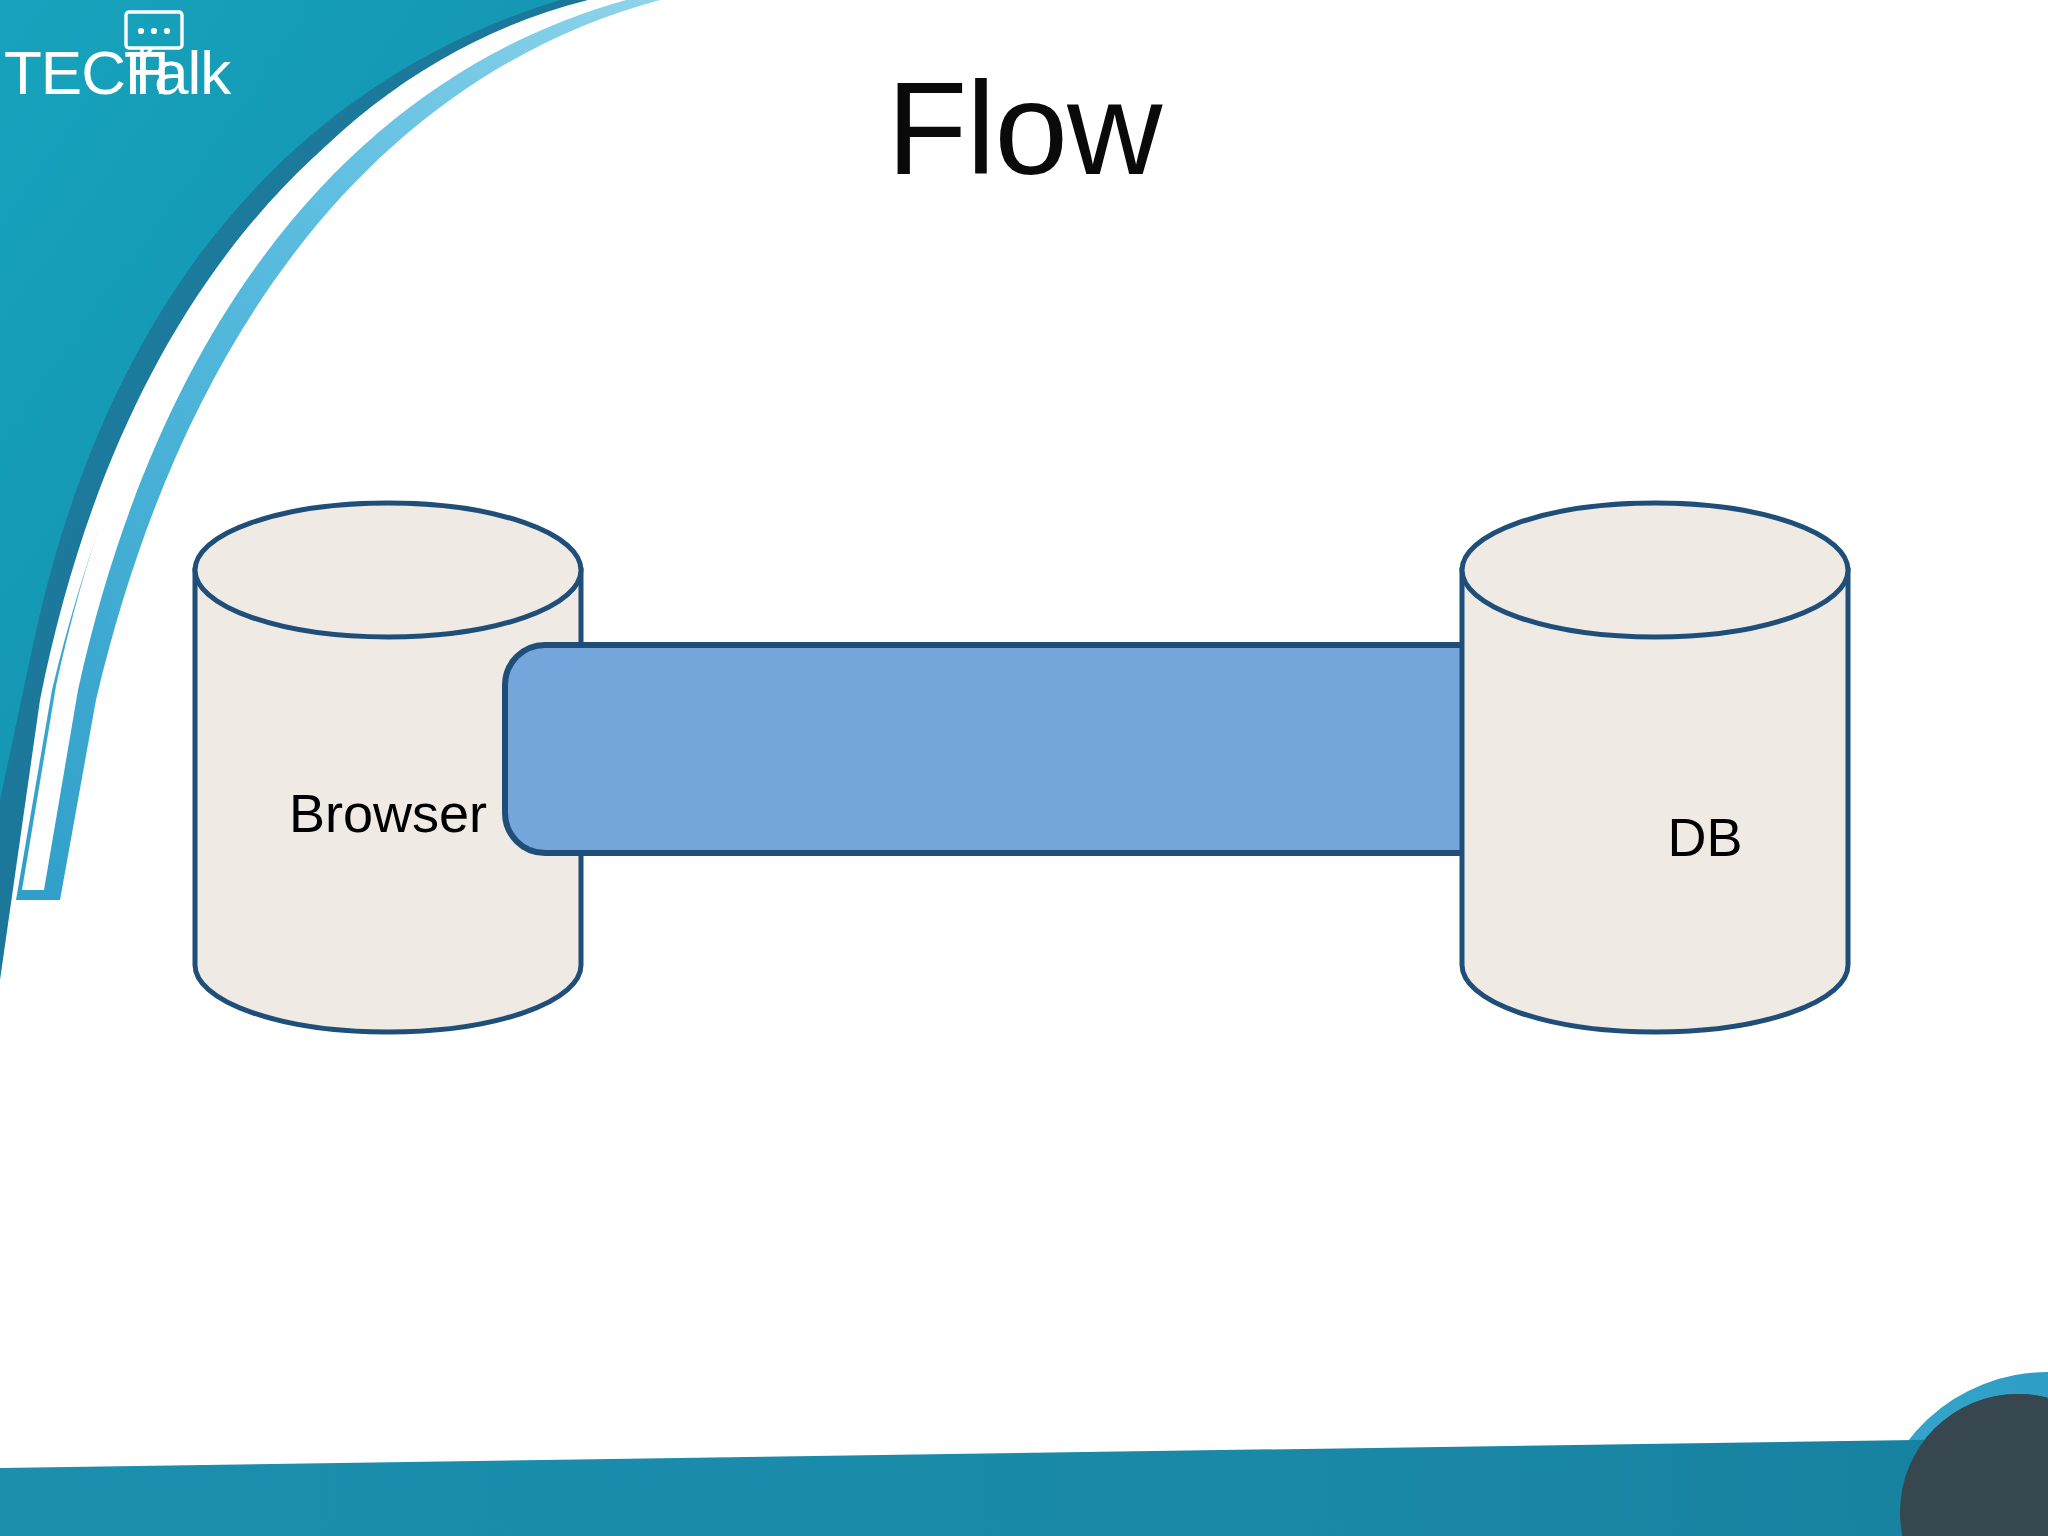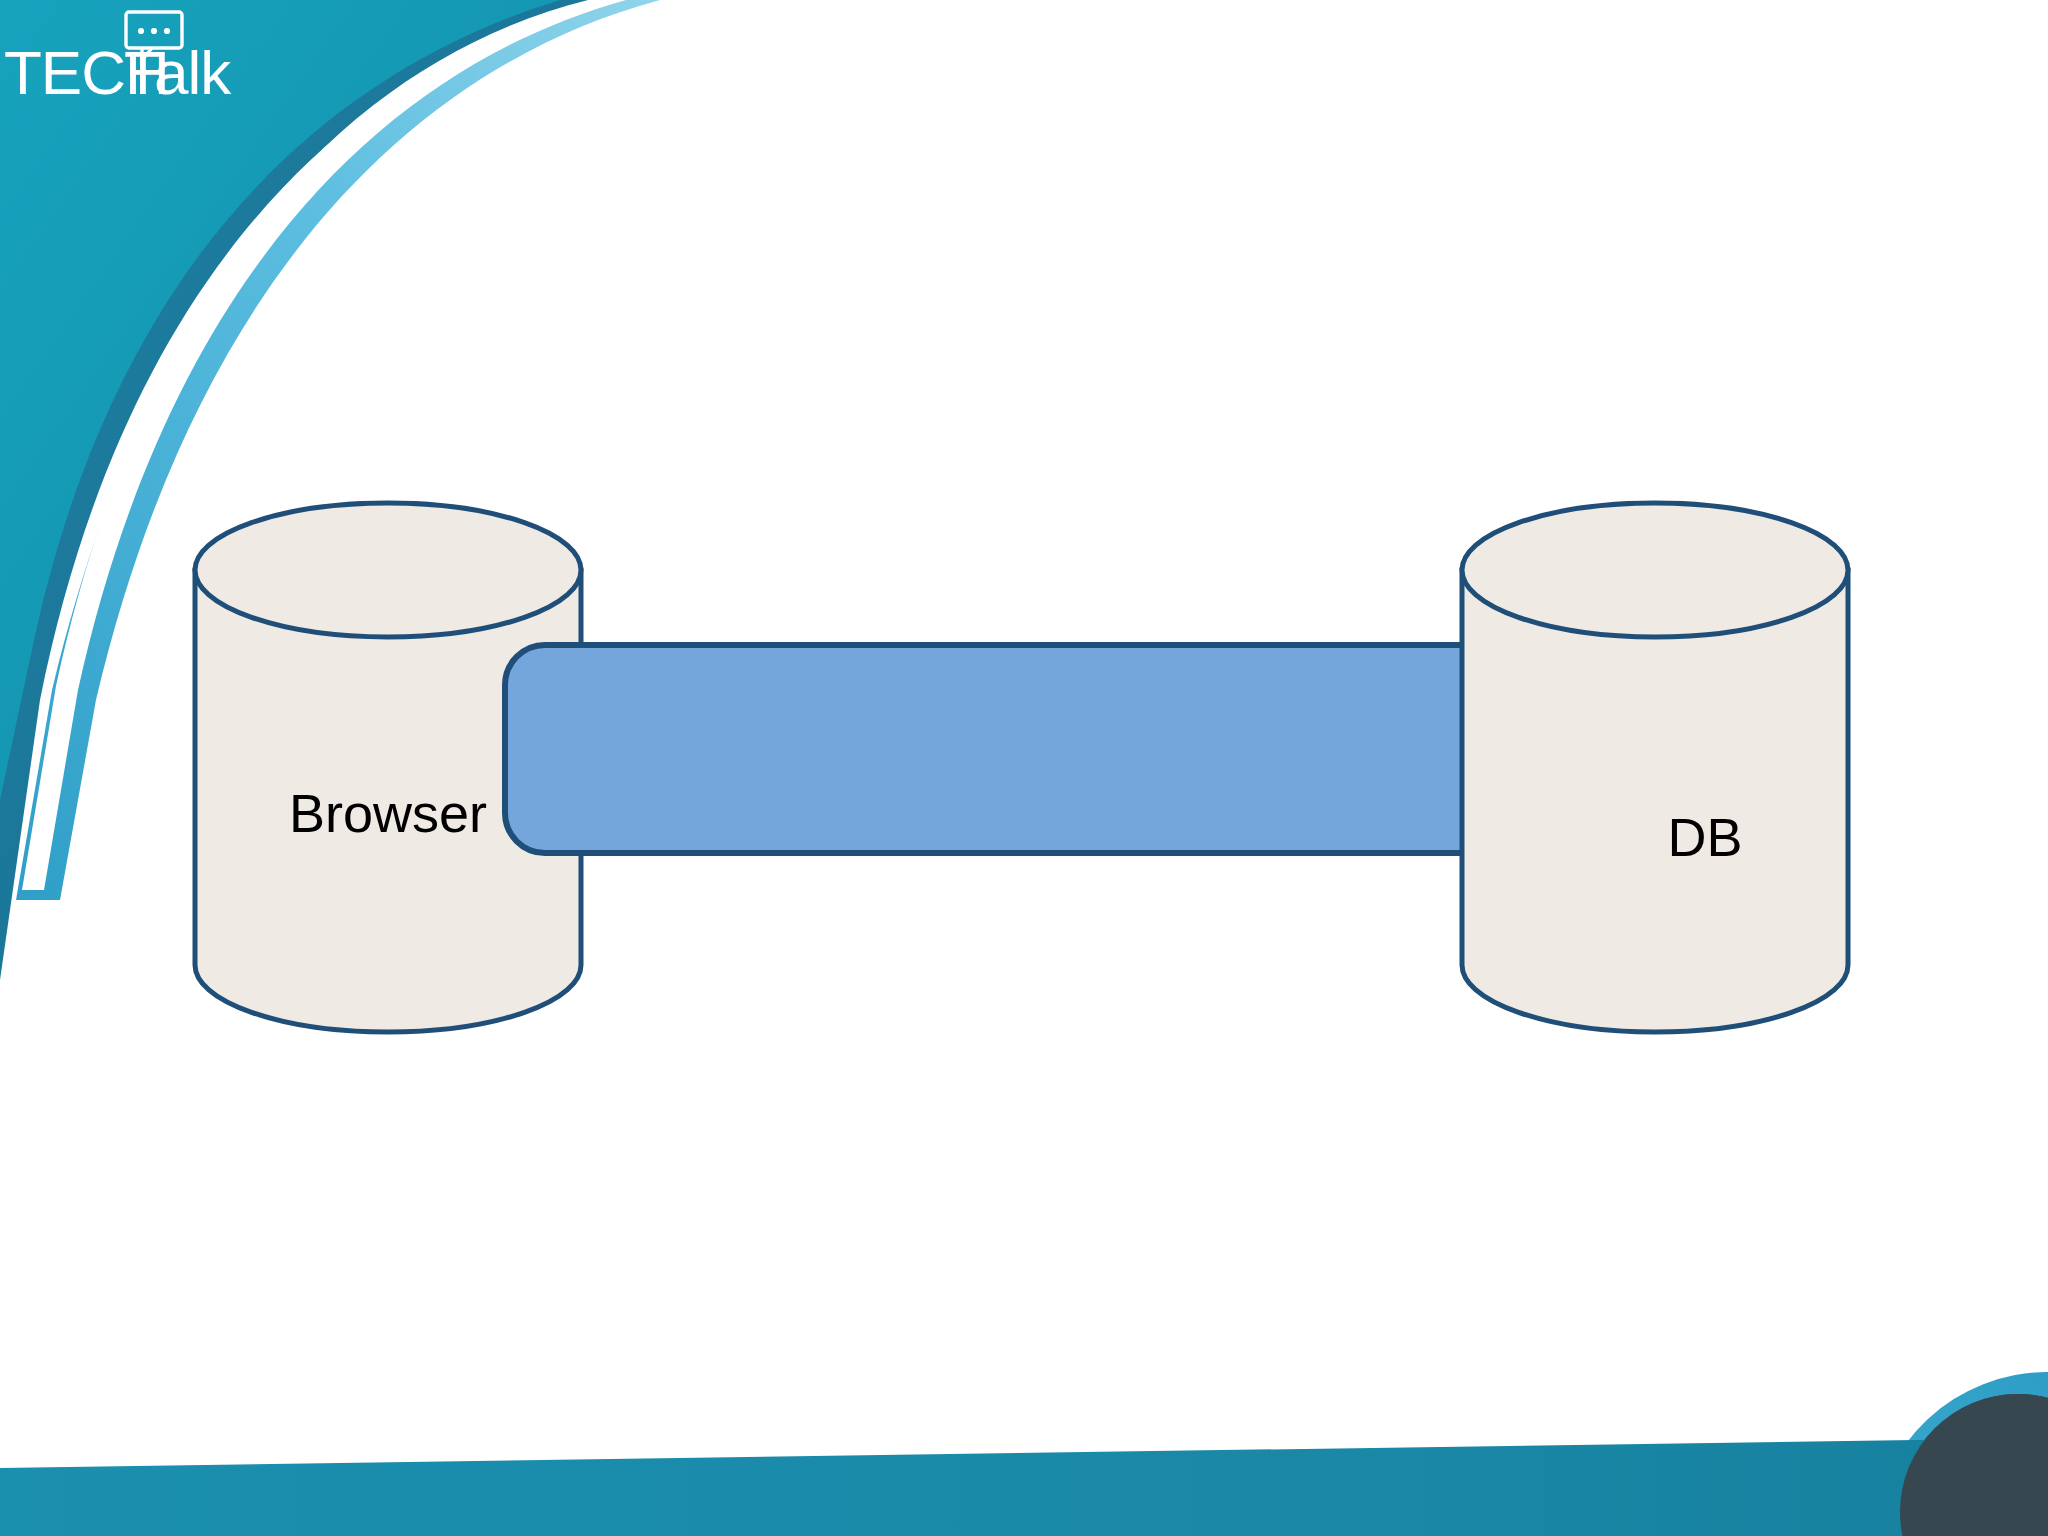--- a/index.html
+++ b/index.html
@@ -182,20 +182,21 @@
         <circle cx="152" cy="23" r="3.1"></circle>
         <circle cx="165" cy="23" r="3.1"></circle>
       </g>
 
       <text x="2" y="86" font-family="'Liberation Sans', sans-serif" font-size="62" font-weight="400" fill="#ffffff" letter-spacing="-1">TECH</text>
 
       <text x="122" y="86" font-family="'Liberation Sans', sans-serif" font-size="62" font-weight="400" fill="#ffffff" letter-spacing="-1">Talk</text>
     </svg>
   </div>
 
+  <div class="slide-title">Flow</div>
 
   <div class="diagram">
     <svg width="2048" height="1536" viewBox="0 0 2048 1536" xmlns="http://www.w3.org/2000/svg">
 
       <g>
 
         <path d="M195,570 L195,965 A193,67 0 0 0 581,965 L581,570 Z" fill="#efeae3" stroke="#1f4e79" stroke-width="5"></path>
 
         <ellipse cx="388" cy="570" rx="193" ry="67" fill="#efeae3" stroke="#1f4e79" stroke-width="5"></ellipse>
       </g>

